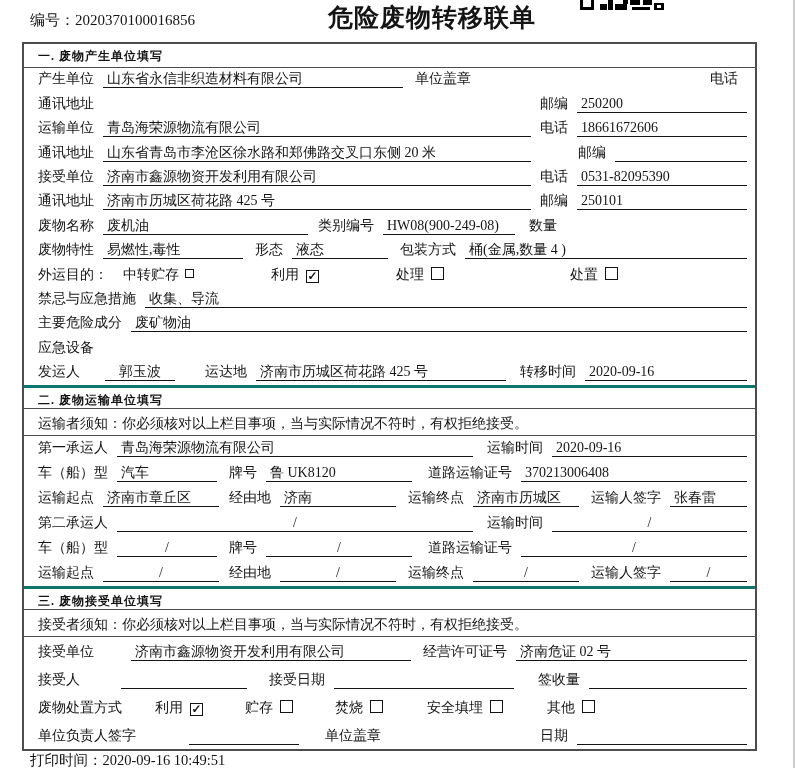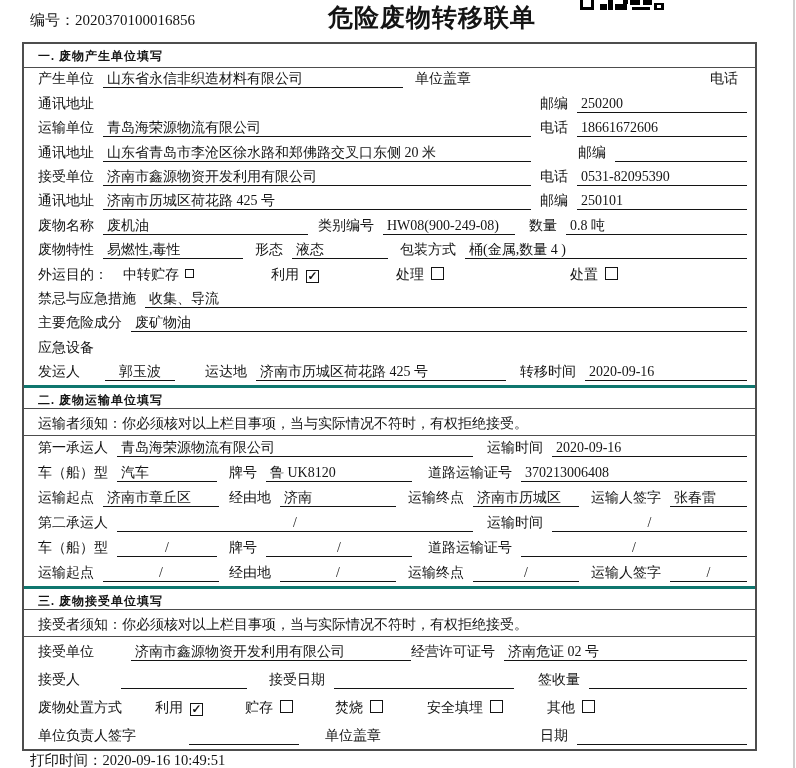--- a/index.html
+++ b/index.html
@@ -101,21 +101,20 @@
     <span class="lb">邮编</span>
     <span class="uv" style="width:170px">250101</span>
   </div>
 
   <div class="row h1">
     <span class="lb">废物名称</span>
     <span class="uv" style="width:205px">废机油</span>
     <span class="lb" style="margin-left:10px">类别编号</span>
     <span class="uv" style="width:132px">HW08(900-249-08)</span>
     <span class="lb" style="margin-left:14px">数量</span>
-    <span class="uv fill">0.8 吨</span>
   </div>
 
   <div class="row h1">
     <span class="lb">废物特性</span>
     <span class="uv" style="width:140px">易燃性,毒性</span>
     <span class="lb" style="margin-left:12px">形态</span>
     <span class="uv" style="width:96px">液态</span>
     <span class="lb" style="margin-left:12px">包装方式</span>
     <span class="uv fill">桶(金属,数量  4 )</span>
   </div>
@@ -207,21 +206,21 @@
     <span class="lb" style="margin-left:12px">运输人签字</span>
     <span class="uv fill ctr">/</span>
   </div>
 
   <div class="sec-h bt">三. 废物接受单位填写</div>
   <div class="notice">接受者须知：你必须核对以上栏目事项，当与实际情况不符时，有权拒绝接受。</div>
 
   <div class="row h3">
     <span class="lb">接受单位</span>
     <span class="uv" style="width:280px;margin-left:28px">济南市鑫源物资开发利用有限公司</span>
-    <span class="lb" style="margin-left:0">经营许可证号</span>
+    <span class="lb" style="margin-left:12px">经营许可证号</span>
     <span class="uv fill">济南危证 02 号</span>
   </div>
 
   <div class="row h3">
     <span class="lb">接受人</span>
     <span class="uv" style="width:126px;margin-left:32px"></span>
     <span class="lb" style="margin-left:22px">接受日期</span>
     <span class="uv" style="width:180px"></span>
     <span class="lb" style="margin-left:24px">签收量</span>
     <span class="uv fill"></span>

